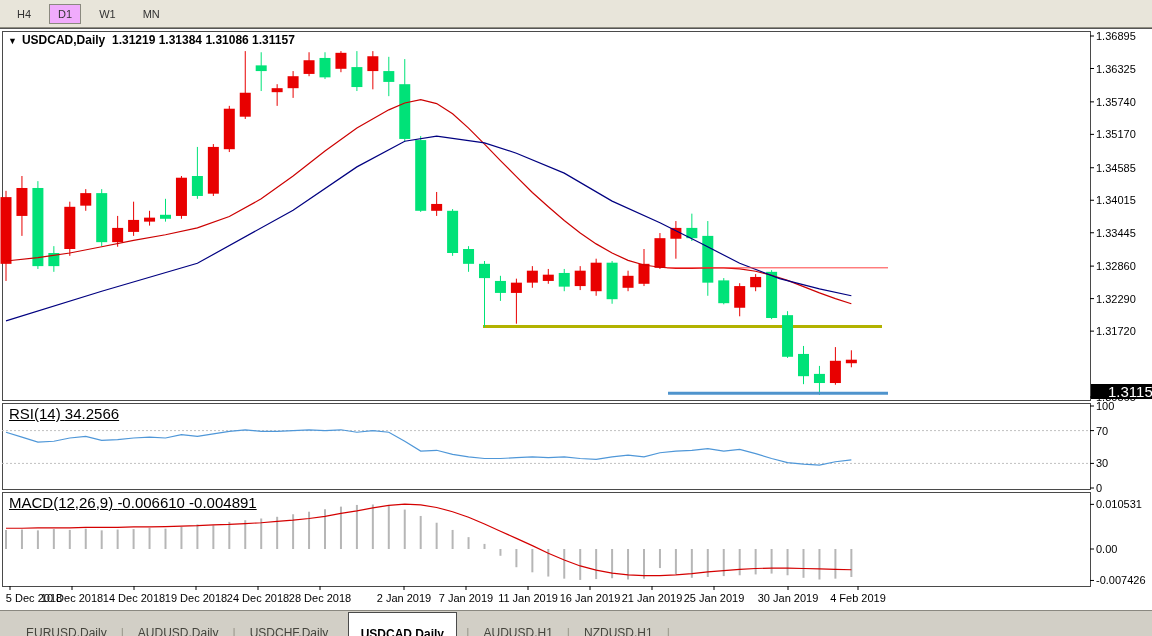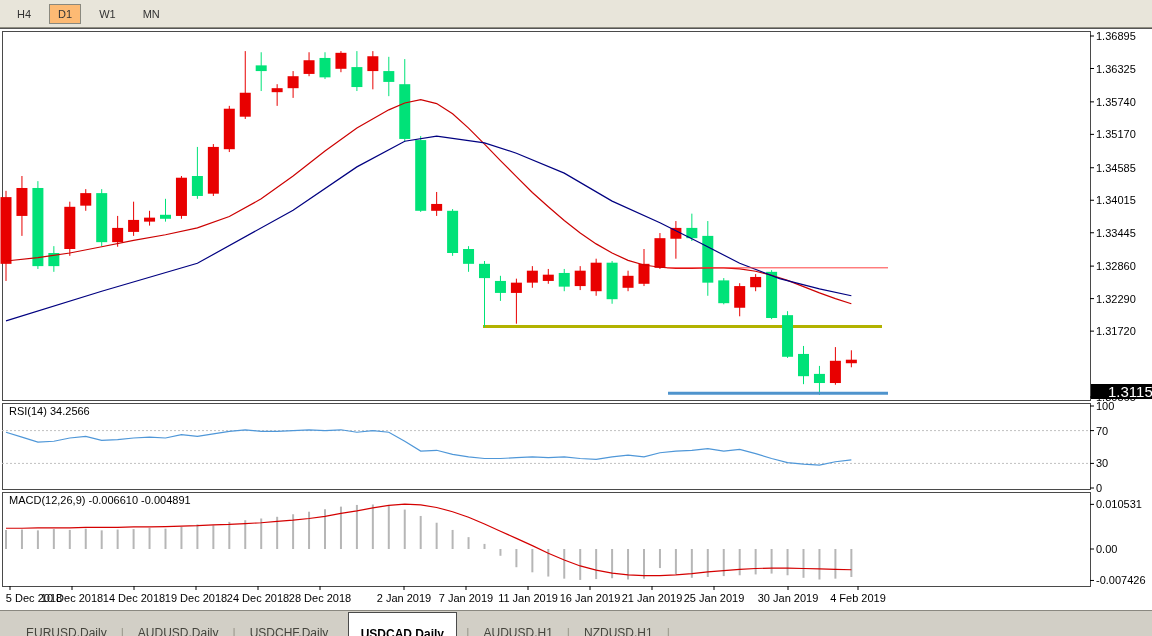--- a/index.html
+++ b/index.html
@@ -11,31 +11,31 @@
   
   .toolbar{
     position:absolute;top:0;left:0;width:1152px;height:28px;
     background:#e8e5da;border-bottom:1px solid #8f8d81;
     display:flex;align-items:center;padding-left:8px;box-sizing:border-box;gap:9px;
   }
   .tf-btn{
     font-family:"Liberation Sans",sans-serif;font-size:11px;color:#333;
     background:transparent;border:1px solid transparent;padding:3px 8px;cursor:default;
   }
-  .tf-btn.active{background:#fdba74;border:1px solid #8a897f;}
+  .tf-btn.active{background:#f0abfc;border:1px solid #8a897f;}
   
   .chart-wrap{
     position:absolute;top:28px;left:0;width:1152px;height:582px;background:#ffffff;
     border-top:1px solid #555;box-sizing:border-box;
   }
   #chart-svg{position:absolute;top:0;left:0;}
   svg text{font-family:"Liberation Sans",sans-serif;font-size:11px;fill:#000;}
   .overlay{position:absolute;font-size:12px;font-weight:700;color:#000;white-space:pre;}
   .overlay .arrow{font-size:9px;margin-right:5px;font-weight:400;}
-  .panel-label{position:absolute;font-size:11px;font-weight:400;color:#000;white-space:pre;}
+  .panel-label{position:absolute;font-size:15px;font-weight:400;color:#000;white-space:pre;text-decoration:underline;}
   .price-tag{
     position:absolute;left:1091px;top:355px;width:70px;height:15px;
     background:#000;color:#fff;font-size:15px;line-height:15px;padding-left:17px;box-sizing:border-box;
   }
   
   .tabbar{
     position:absolute;top:610px;left:0;width:1152px;height:44px;
     background:#d2cfc6;border-top:1px solid #8a8880;box-sizing:border-box;
     display:flex;align-items:stretch;padding-left:14px;font-size:12px;color:#45443d;
   }
@@ -291,20 +291,21 @@
       <line x1="652" x2="652" y1="557" y2="561" stroke="#000"></line>
       <text x="652" y="573" text-anchor="middle">21 Jan 2019</text>
       <line x1="714" x2="714" y1="557" y2="561" stroke="#000"></line>
       <text x="714" y="573" text-anchor="middle">25 Jan 2019</text>
       <line x1="788" x2="788" y1="557" y2="561" stroke="#000"></line>
       <text x="788" y="573" text-anchor="middle">30 Jan 2019</text>
       <line x1="858" x2="858" y1="557" y2="561" stroke="#000"></line>
       <text x="858" y="573" text-anchor="middle">4 Feb 2019</text>
     </svg>
 
+  <div class="overlay" style="top:4px;left:8px;"><span class="arrow">▼</span><span>USDCAD,Daily</span><span>&nbsp;&nbsp;</span><span>1.31219 1.31384 1.31086 1.31157</span></div>
 
   <div class="panel-label" style="top:376px;left:9px;"><span>RSI(14)</span><span> </span><span>34.2566</span></div>
 
   <div class="panel-label" style="top:465px;left:9px;"><span>MACD(12,26,9)</span><span> </span><span>-0.006610</span><span> </span><span>-0.004891</span></div>
 
   <div class="price-tag">1.31157</div>
 </div>
 
 <div class="tabbar">
   <span class="tab">EURUSD,Daily</span>

